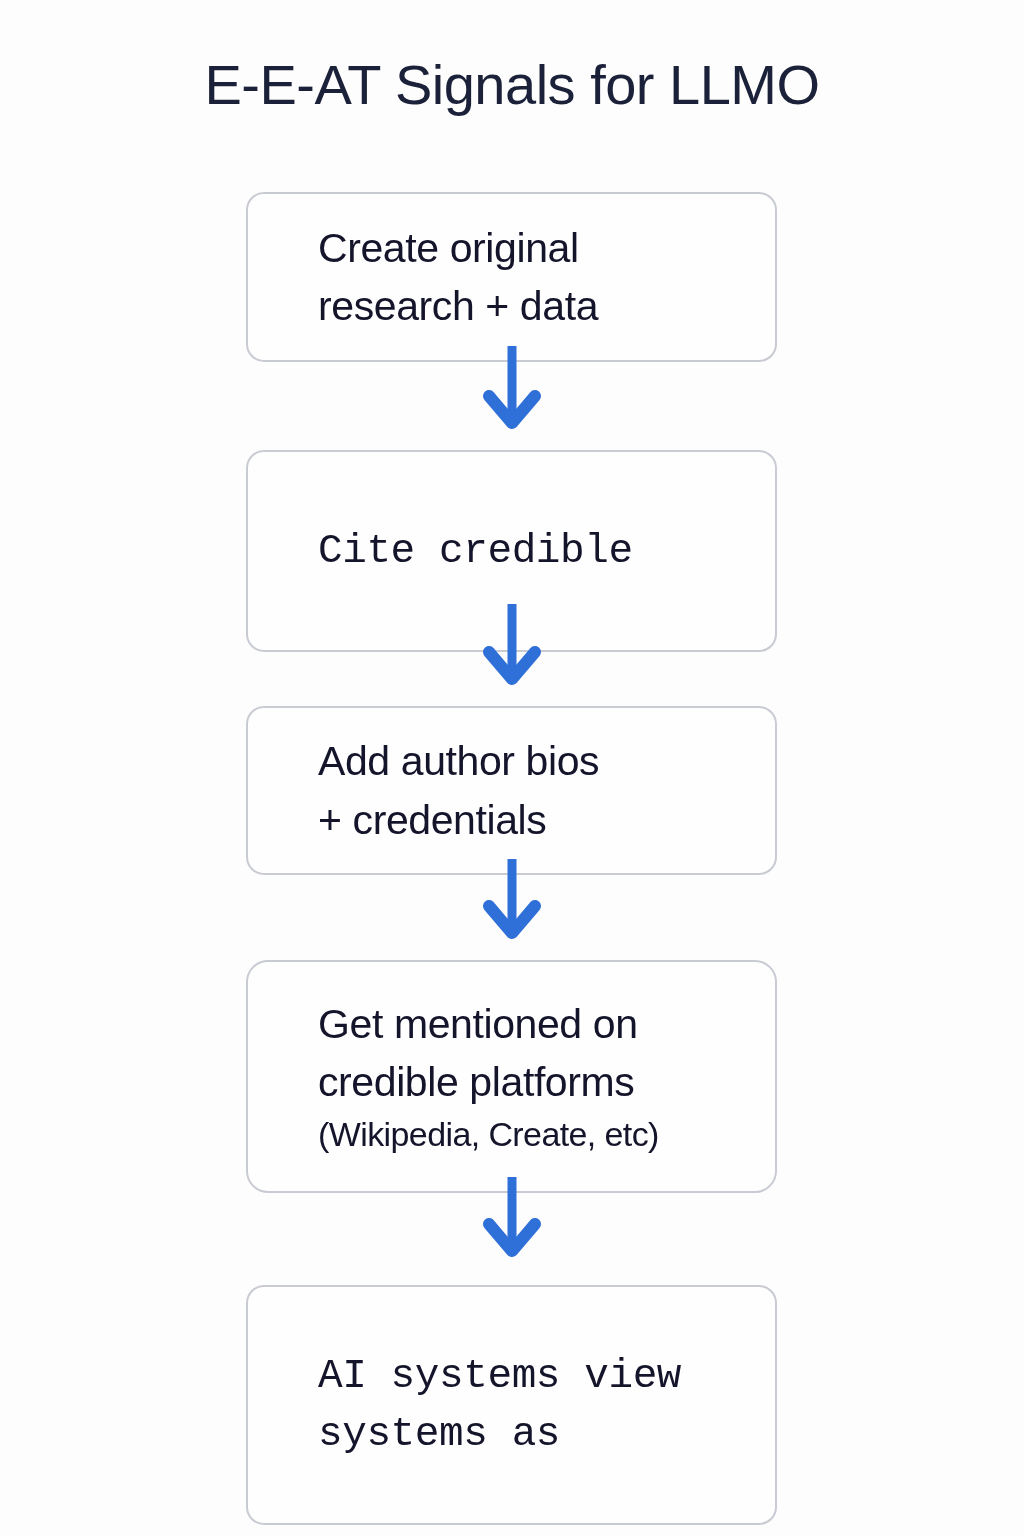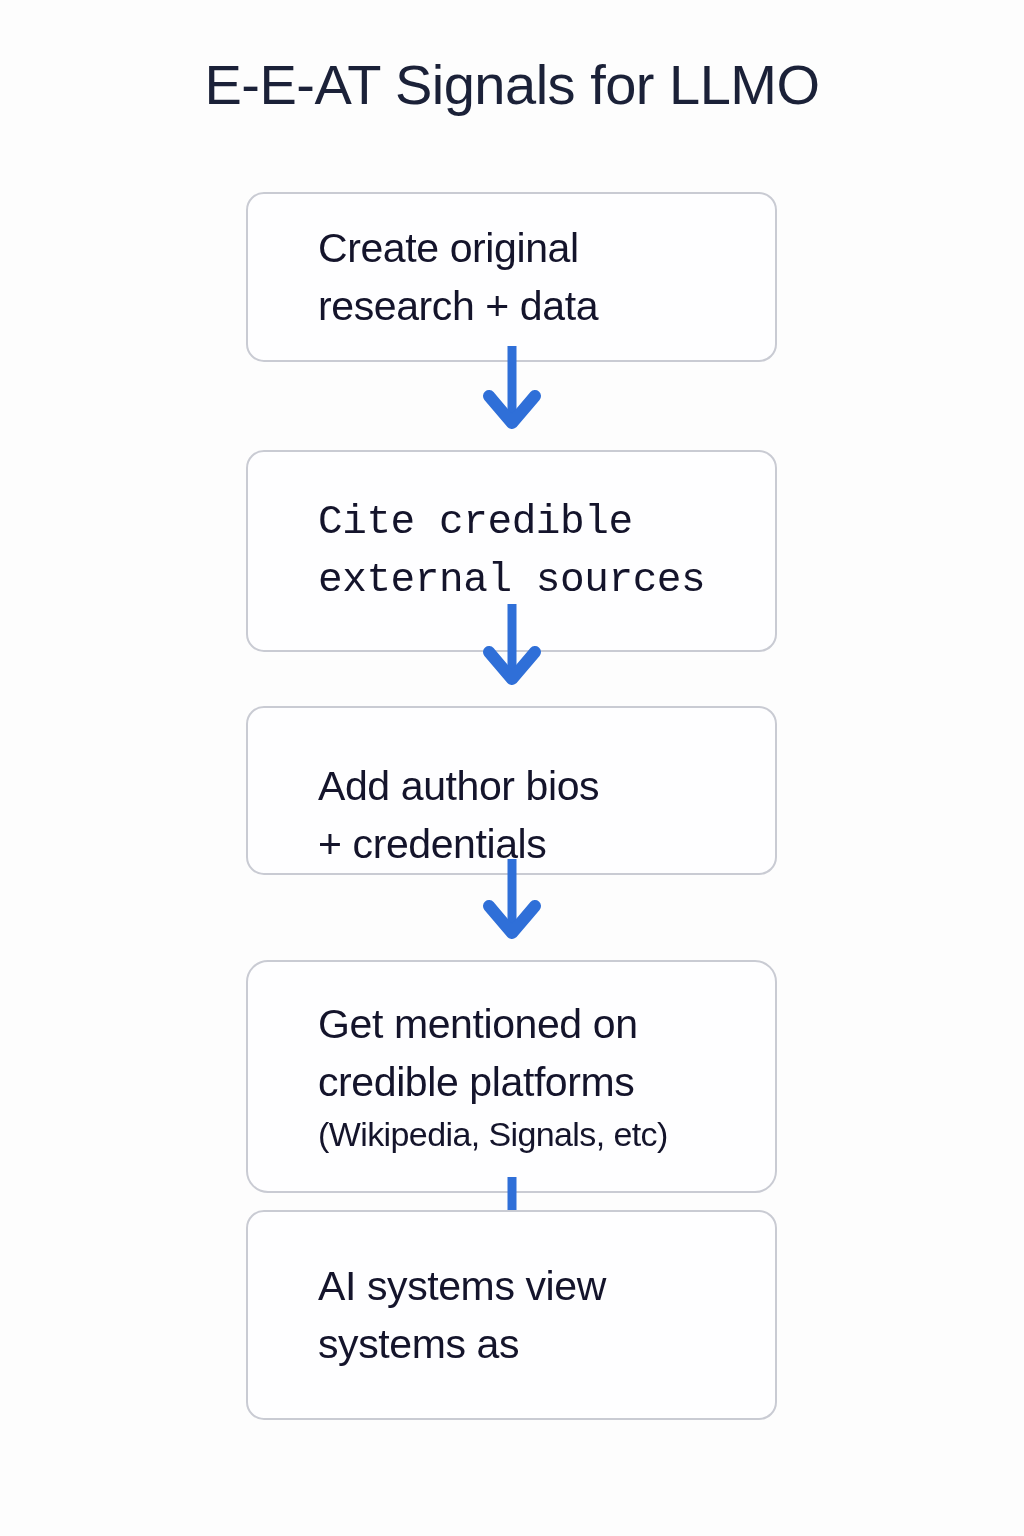--- a/index.html
+++ b/index.html
@@ -57,23 +57,23 @@
     white-space: nowrap;
   }
   .node-line.sub {
     font-size: 34px;
     line-height: 1.38;
     letter-spacing: -0.6px;
   }
   
   #node-1 { top: 172px;  height: 170px; }
   #node-2 { top: 430px;  height: 202px; font-family: Liberation Mono, monospace; }
-  #node-3 { top: 686px;  height: 169px; justify-content: flex-end; }
+  #node-3 { top: 686px;  height: 169px; }
   #node-4 { top: 940px;  height: 233px; border-radius: 22px; }
-  #node-5 { top: 1190px; height: 210px; }
+  #node-5 { top: 1265px; height: 240px; font-family: Liberation Mono, monospace; }
 
   .flow-arrow {
     position: absolute;
     left: 477px;
     width: 70px;
   }
   .flow-arrow svg { display: block; }
   #arrow-1 { top: 344px;  height: 86px; }
   #arrow-2 { top: 602px;  height: 84px; }
   #arrow-3 { top: 857px;  height: 83px; }
@@ -93,21 +93,20 @@
 
   <div class="flow-arrow" id="arrow-1">
     <svg width="70" height="86" viewBox="0 0 70 86" xmlns="http://www.w3.org/2000/svg">
       <line x1="35" y1="2" x2="35" y2="78" stroke="#2f6fd8" stroke-width="9" stroke-linecap="butt"></line>
       <polyline points="12,52 35,79 58,52" fill="none" stroke="#2f6fd8" stroke-width="12" stroke-linecap="round" stroke-linejoin="round"></polyline>
     </svg>
   </div>
 
   <div class="flow-node" id="node-2">
     <div class="node-line">Cite credible</div>
-    <div class="node-line">external sources</div>
   </div>
 
   <div class="flow-arrow" id="arrow-2">
     <svg width="70" height="84" viewBox="0 0 70 84" xmlns="http://www.w3.org/2000/svg">
       <line x1="35" y1="2" x2="35" y2="76" stroke="#2f6fd8" stroke-width="9" stroke-linecap="butt"></line>
       <polyline points="12,50 35,77 58,50" fill="none" stroke="#2f6fd8" stroke-width="12" stroke-linecap="round" stroke-linejoin="round"></polyline>
     </svg>
   </div>
 
   <div class="flow-node" id="node-3">
@@ -118,21 +117,21 @@
   <div class="flow-arrow" id="arrow-3">
     <svg width="70" height="83" viewBox="0 0 70 83" xmlns="http://www.w3.org/2000/svg">
       <line x1="35" y1="2" x2="35" y2="75" stroke="#2f6fd8" stroke-width="9" stroke-linecap="butt"></line>
       <polyline points="12,49 35,76 58,49" fill="none" stroke="#2f6fd8" stroke-width="12" stroke-linecap="round" stroke-linejoin="round"></polyline>
     </svg>
   </div>
 
   <div class="flow-node" id="node-4">
     <div class="node-line">Get mentioned on</div>
     <div class="node-line">credible platforms</div>
-    <div class="node-line sub">(Wikipedia, Signals, etc)</div>
+    <div class="node-line sub">(Wikipedia, Create, etc)</div>
   </div>
 
   <div class="flow-arrow" id="arrow-4">
     <svg width="70" height="83" viewBox="0 0 70 83" xmlns="http://www.w3.org/2000/svg">
       <line x1="35" y1="2" x2="35" y2="75" stroke="#2f6fd8" stroke-width="9" stroke-linecap="butt"></line>
       <polyline points="12,49 35,76 58,49" fill="none" stroke="#2f6fd8" stroke-width="12" stroke-linecap="round" stroke-linejoin="round"></polyline>
     </svg>
   </div>
 
   <div class="flow-node" id="node-5">

